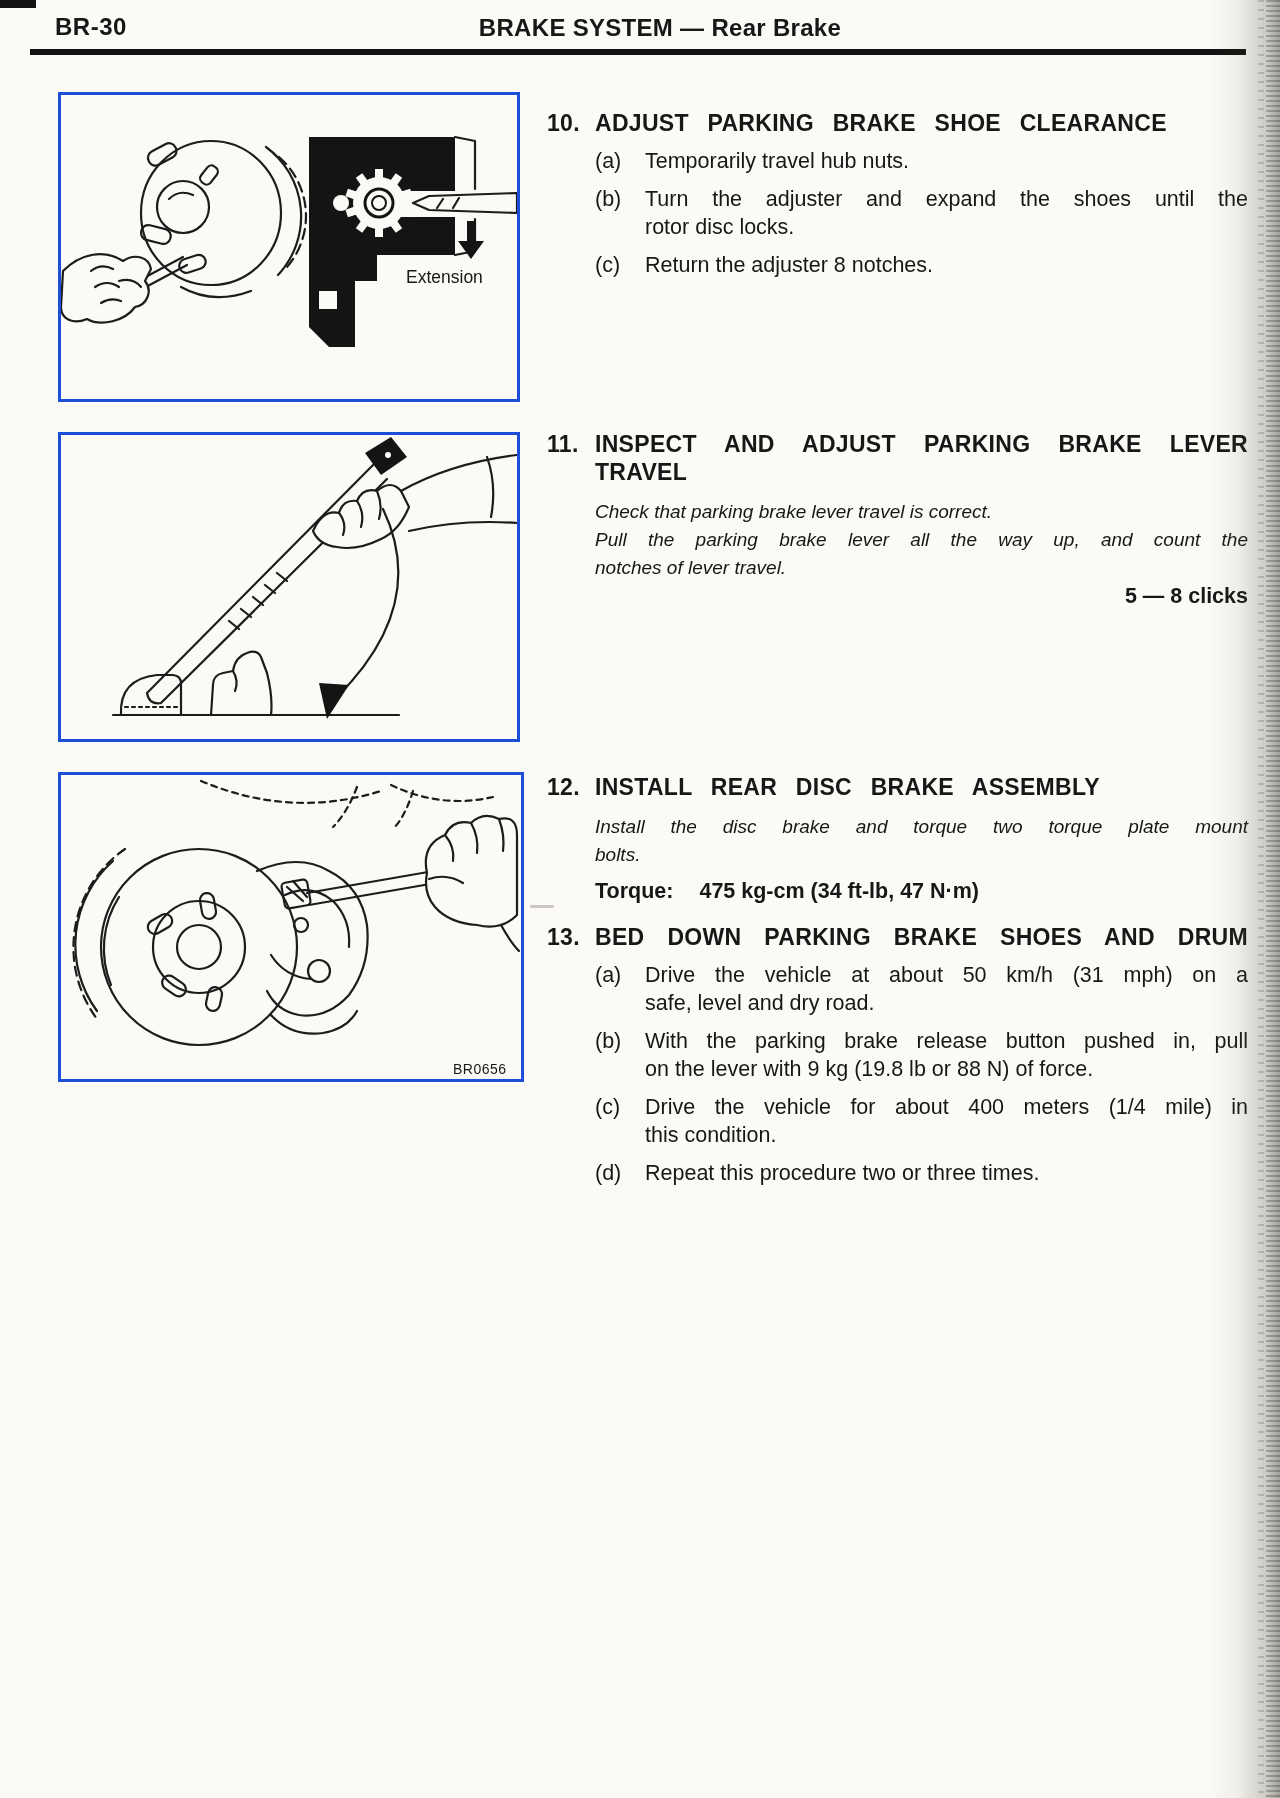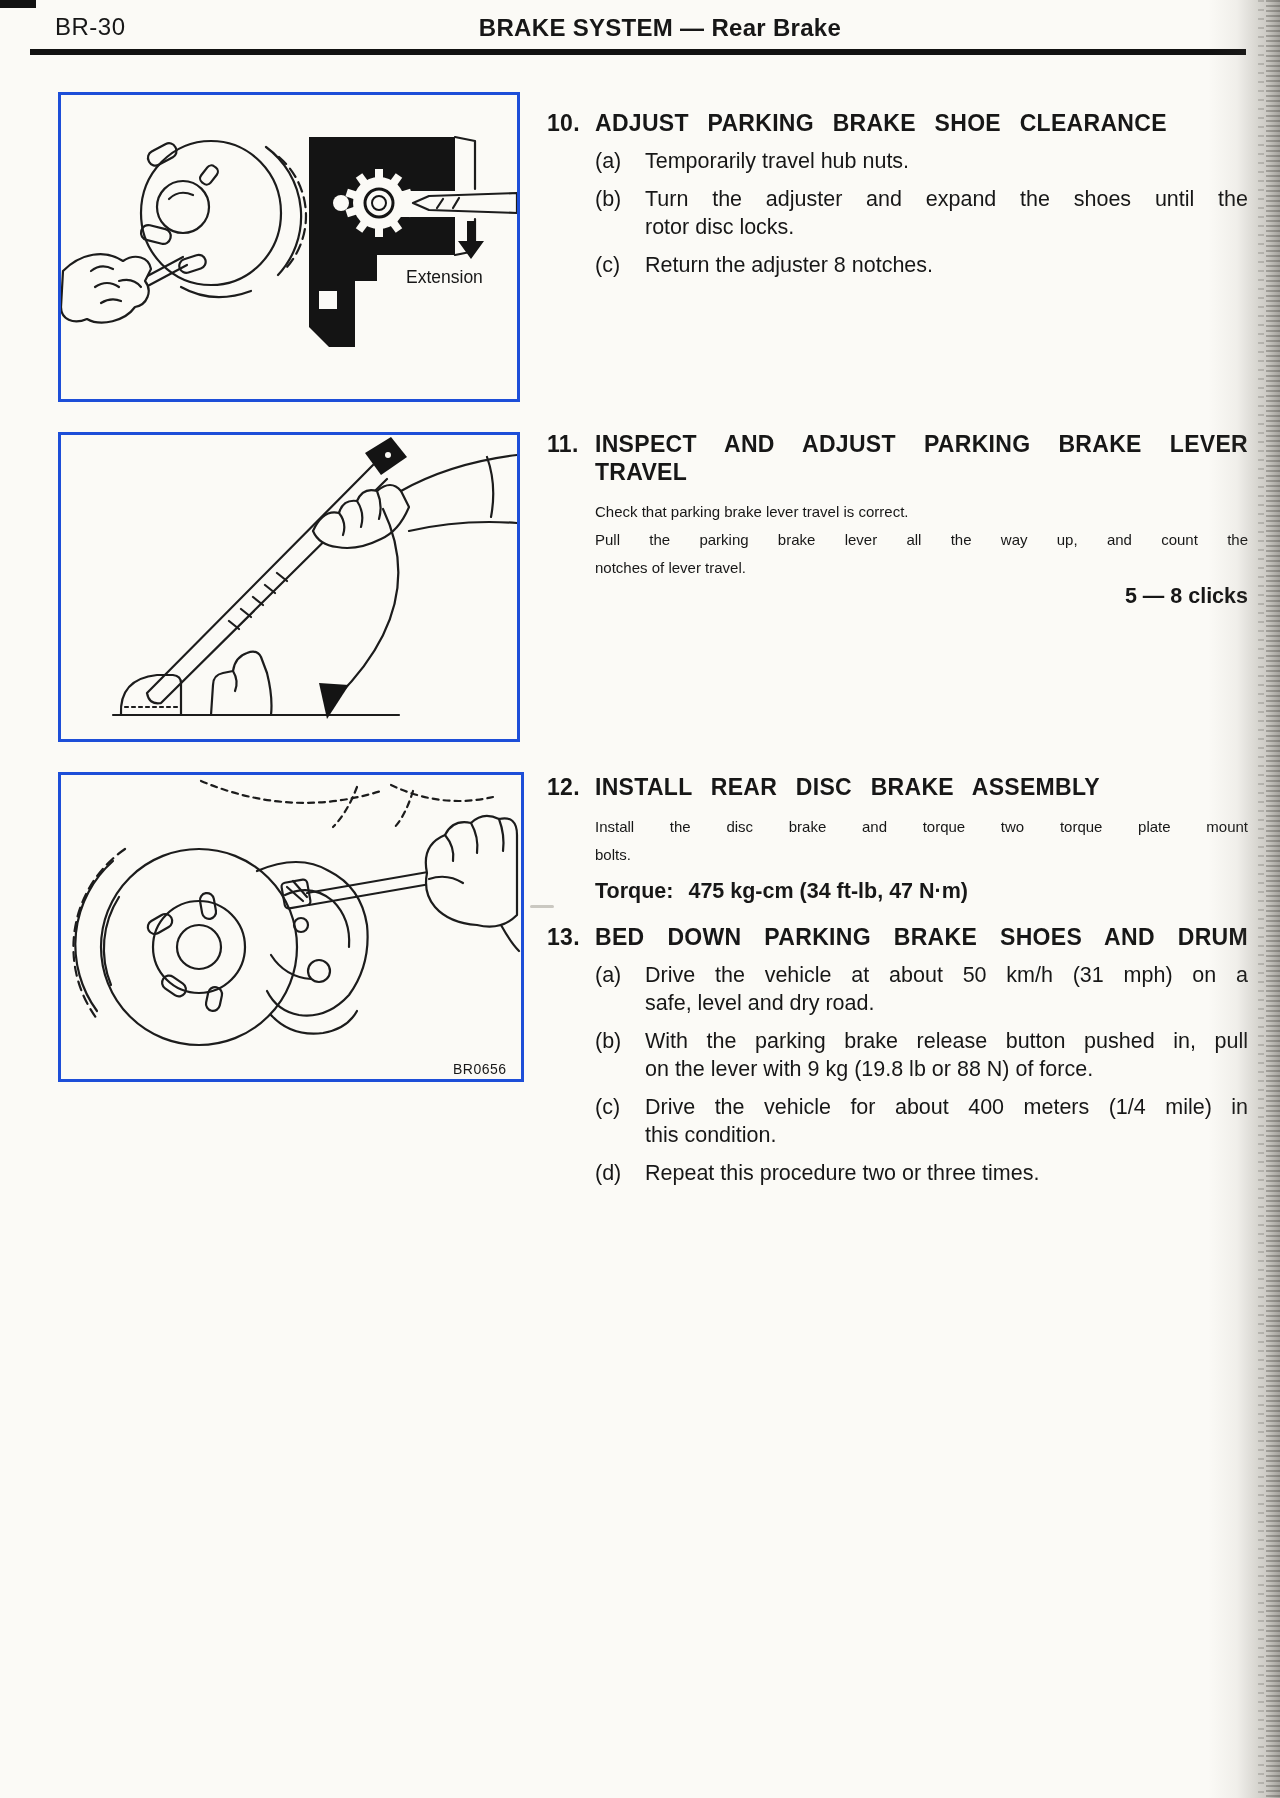--- a/index.html
+++ b/index.html
@@ -5,21 +5,21 @@
   html,body{margin:0;padding:0;background:#e9e7e2;}
   #page{
     position:relative;
     width:1280px;height:1798px;
     background:#fbfaf6;
     overflow:hidden;
     font-family:"Liberation Sans", sans-serif;
     color:#171717;
   }
   
-  .page-code{position:absolute;left:55px;top:13px;font-size:24px;font-weight:normal;letter-spacing:.5px;}
+  .page-code{position:absolute;left:55px;top:13px;font-size:24px;font-weight:bold;letter-spacing:.5px;}
   .page-title{position:absolute;left:340px;top:14px;width:640px;text-align:center;font-size:24px;font-weight:bold;letter-spacing:.3px;}
   .head-rule{position:absolute;left:30px;top:49px;width:1216px;height:6px;background:#121212;}
   .corner-mark{position:absolute;left:0;top:0;width:36px;height:8px;background:#121212;}
   
   .binding{
     position:absolute;right:0;top:0;width:72px;height:100%;
     background:linear-gradient(to right, rgba(95,90,78,0) 0%, rgba(95,90,78,.07) 40%, rgba(80,76,66,.28) 82%, rgba(55,52,45,.45) 100%);
   }
   .binding-ticks{
     position:absolute;right:0;top:0;width:14px;height:100%;
@@ -43,26 +43,26 @@
   .wht{fill:#fbfaf6;stroke:none;}
   .figtext{font-family:"Liberation Sans",sans-serif;fill:#171717;}
   
   .sec{position:absolute;left:547px;width:701px;}
   .sec-head{position:relative;padding-left:48px;font-weight:bold;font-size:23px;line-height:28px;letter-spacing:.3px;}
   .sec-num{position:absolute;left:0;top:0;font-weight:bold;}
   .ws{word-spacing:12px;}
   .hjl{text-align:justify;text-align-last:justify;word-spacing:6px;}
   .item{position:relative;padding-left:98px;margin-top:10px;font-size:21.5px;line-height:28px;}
   .item-label{position:absolute;left:48px;top:0;}
-  .body{padding-left:48px;font-size:15px;line-height:28px;margin-top:12px;}
+  .body{padding-left:48px;font-size:19px;line-height:28px;margin-top:12px;font-style:italic;}
   .jl{text-align:justify;text-align-last:justify;}
   .spec{padding-left:48px;font-weight:bold;font-size:21.5px;line-height:28px;margin-top:6px;}
   .spec-val{padding-left:48px;font-weight:bold;font-size:21.5px;line-height:28px;text-align:right;}
   .torque{padding-left:48px;font-weight:bold;font-size:21.5px;line-height:28px;margin-top:8px;}
-  .torque .tv{margin-left:15px;}
+  .torque .tv{margin-left:26px;}
   #sec10{top:90px;margin-top:19px;}
   #sec11{top:430px;}
   #sec12{top:773px;}
   #sec13{top:923px;}
   #sec14{top:1213px;}
 </style>
 </head>
 <body>
 
 <div id="page">

